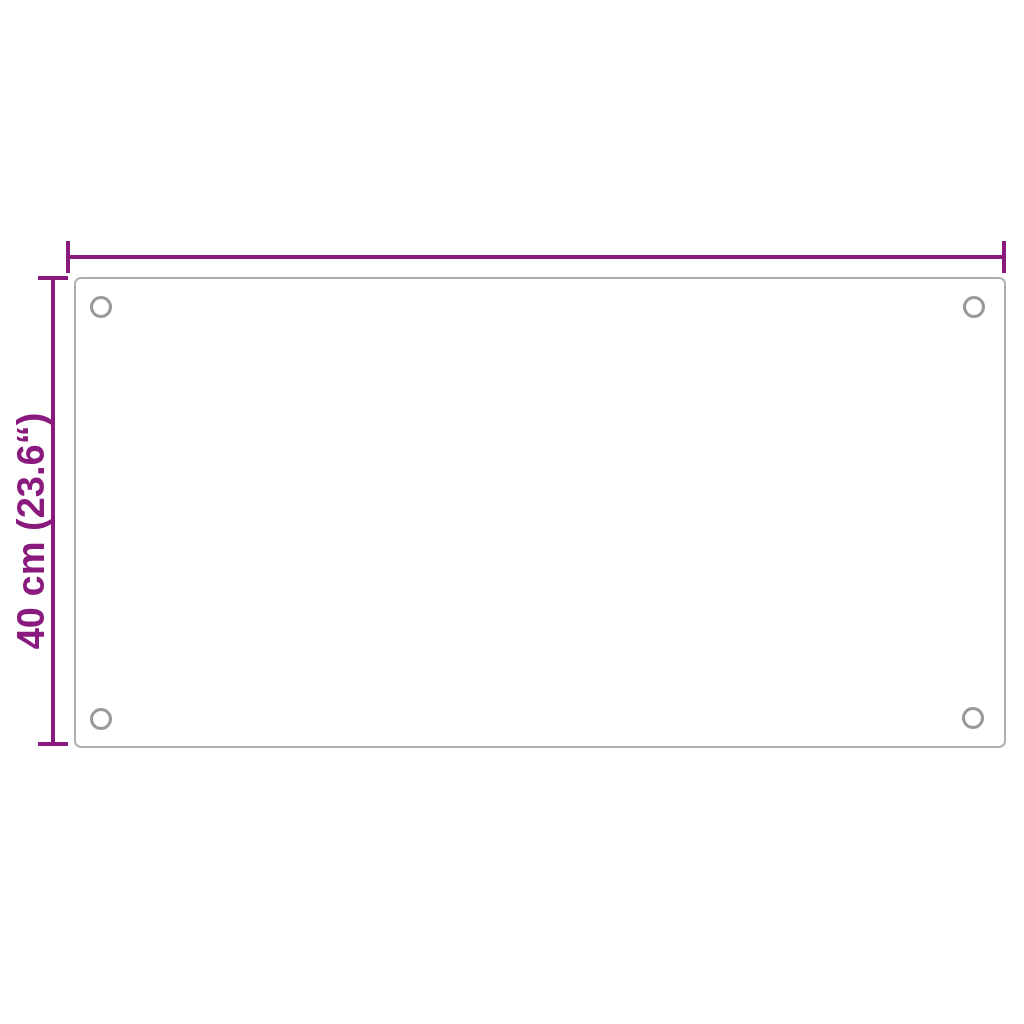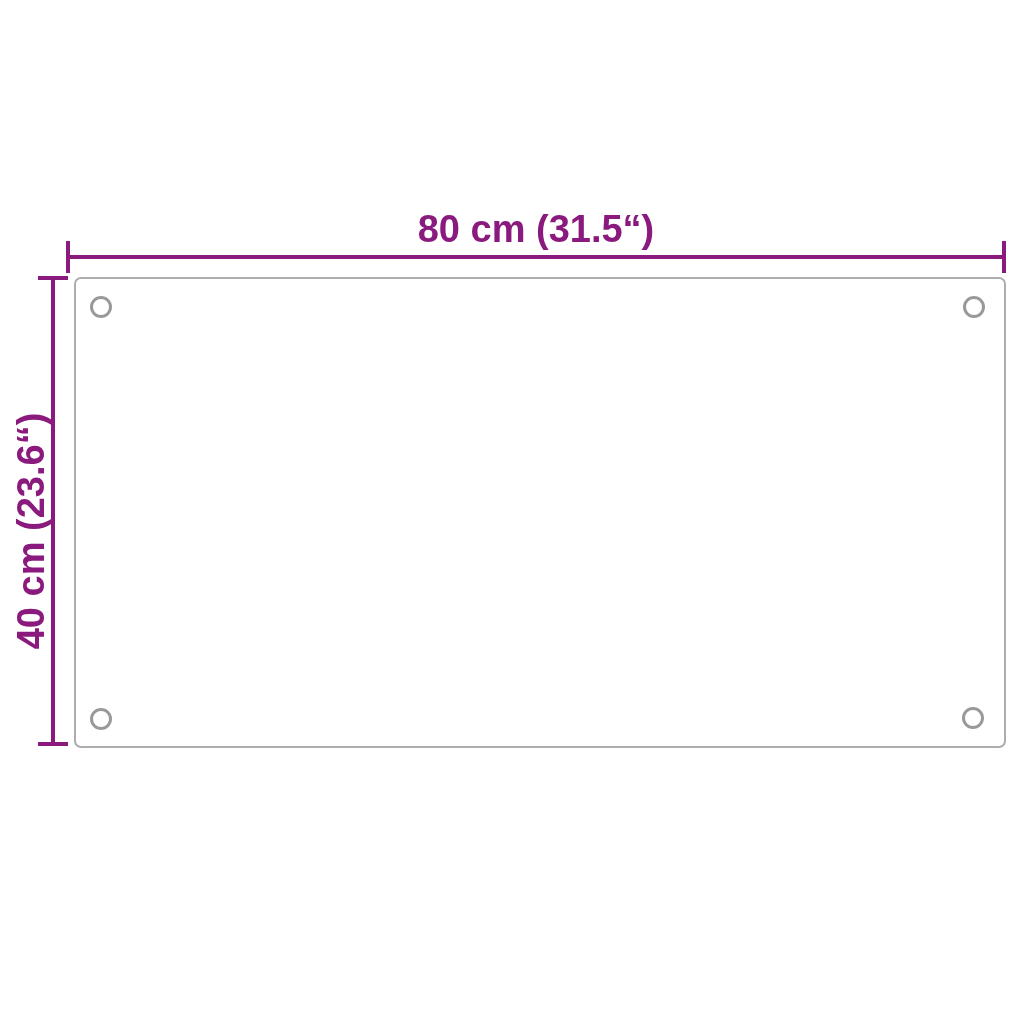--- a/index.html
+++ b/index.html
@@ -88,21 +88,20 @@
     font-size:38px;font-weight:700;line-height:1;
     color:var(--accent);
     white-space:nowrap;
   }
 </style>
 </head>
 <body>
 
 <div class="stage">
 
-  <div class="label-w">80 cm (31.5“)</div>
 
   <div class="dim-h">
     <span class="cap start"></span>
     <span class="line"></span>
     <span class="cap end"></span>
   </div>
 
   <div class="label-h">40 cm (23.6“)</div>
 
   <div class="dim-v">

